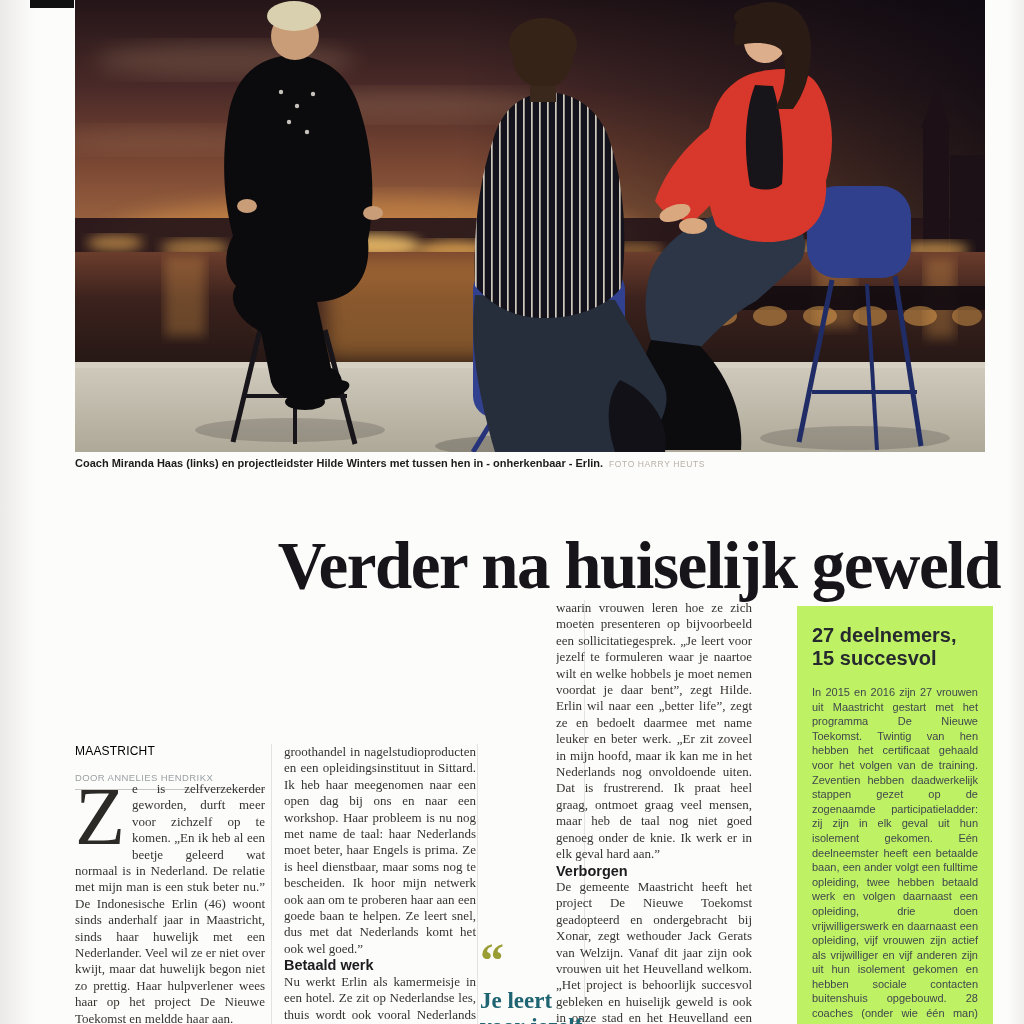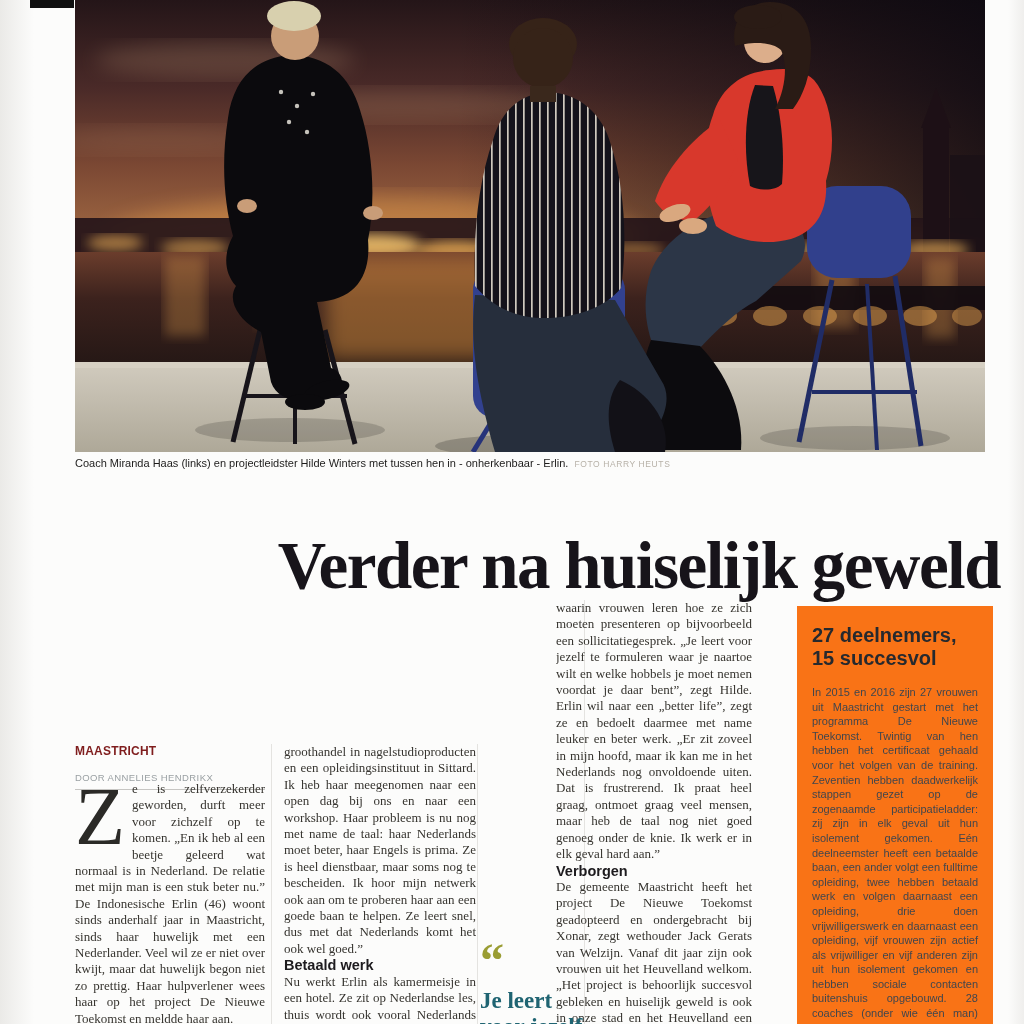--- a/index.html
+++ b/index.html
@@ -5,30 +5,30 @@
   html,body{margin:0;padding:0;background:#ffffff;}
   .page{position:relative;width:1024px;height:1024px;background:#fcfcfb;overflow:hidden;
         font-family:"Liberation Sans",sans-serif;color:#2b2a28;}
   .edge-left{position:absolute;left:0;top:0;width:34px;height:100%;
         background:linear-gradient(90deg,#e6e5e2,rgba(255,255,255,0));opacity:.8;}
   .edge-right{position:absolute;right:0;top:0;width:16px;height:100%;
         background:linear-gradient(270deg,#ecebe9,rgba(255,255,255,0));opacity:.8;}
   .corner-mark{position:absolute;left:30px;top:0;width:44px;height:8px;background:#101010;}
   .photo{position:absolute;left:75px;top:0;width:910px;height:452px;overflow:hidden;background:#2a1a1c;}
   .caption{position:absolute;left:75px;top:457px;width:910px;font-size:11px;line-height:13px;}
-  .caption b{color:#1d1c1b;font-weight:400;}
+  .caption b{color:#1d1c1b;font-weight:700;}
   .caption .credit{color:#b7b1a8;font-size:8.5px;letter-spacing:.6px;margin-left:6px;}
   .headline{position:absolute;left:70px;top:486px;width:930px;
         font-family:"Liberation Serif",serif;font-weight:700;font-size:67px;
         letter-spacing:-1.5px;color:#17141a;line-height:1.02;white-space:nowrap;text-align:right;}
   .lead{position:absolute;left:75px;top:604px;width:398px;font-size:17.5px;line-height:21.5px;}
   .lead .lead-bold{font-weight:700;color:#b5272c;}
   .lead .lead-rest{font-weight:400;color:#bd8b85;}
   .byline{position:absolute;left:75px;top:744px;width:190px;border-bottom:1px solid #c7c6c3;padding-bottom:6px;}
-  .byline .city{font-size:12px;font-weight:700;color:#7f1d1d;letter-spacing:.2px;}
+  .byline .city{font-size:12px;font-weight:400;color:#000000;letter-spacing:.2px;}
   .byline .author{font-size:9.5px;color:#9aa0a3;letter-spacing:.4px;margin-top:14px;}
   .bodycol{position:absolute;font-family:"Liberation Serif",serif;font-size:13px;
         line-height:16.4px;color:#36342f;text-align:justify;overflow:hidden;}
   .bodycol p{margin:0;}
   .col1{left:75px;top:781px;width:190px;height:243px;}
   .col2{left:284px;top:744px;width:192px;height:280px;}
   .col3{left:556px;top:600px;width:196px;height:424px;}
   .dropcap{float:left;font-size:82px;line-height:66px;padding:3px 7px 0 0;color:#2b2a27;
         font-family:"Liberation Serif",serif;}
   .subhead{font-family:"Liberation Sans",sans-serif;font-weight:700;font-size:14.5px;
@@ -36,21 +36,21 @@
   .rule-v{position:absolute;width:1px;background:#e4e3e0;}
   .rv1{left:271px;top:744px;height:280px;}
   .rv2{left:477px;top:744px;height:280px;}
   .rv3{left:584px;top:600px;height:424px;}
   .pullquote{position:absolute;left:480px;top:942px;width:112px;}
   .pullquote .qmark{font-family:"Liberation Serif",serif;font-weight:700;font-size:48px;
         line-height:.8;color:#9a9d33;display:block;}
   .pullquote .qtext{display:block;margin-top:8px;font-family:"Liberation Serif",serif;
         font-weight:700;font-size:23px;line-height:26px;color:#1f6472;}
   .sidebar{position:absolute;left:797px;top:606px;width:196px;height:418px;
-        background:#f97316;box-sizing:border-box;padding:18px 15px;overflow:hidden;}
+        background:#bef264;box-sizing:border-box;padding:18px 15px;overflow:hidden;}
   .sidebar .sb-title{font-size:20px;font-weight:800;color:#26292e;line-height:23px;}
   .sidebar .sb-body{margin-top:15px;font-size:11px;line-height:14.6px;color:#41464d;text-align:justify;}
 </style>
 </head>
 <body>
 
 <div class="page">
   <div class="edge-left"></div>
   <div class="edge-right"></div>
   <div class="corner-mark"></div>

